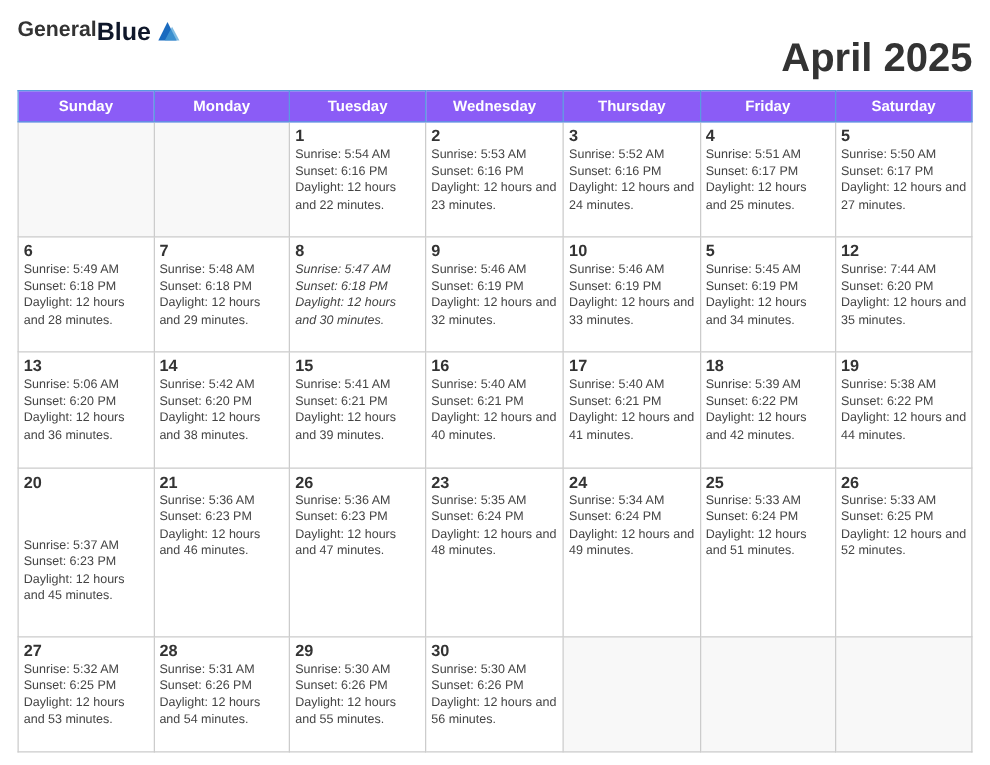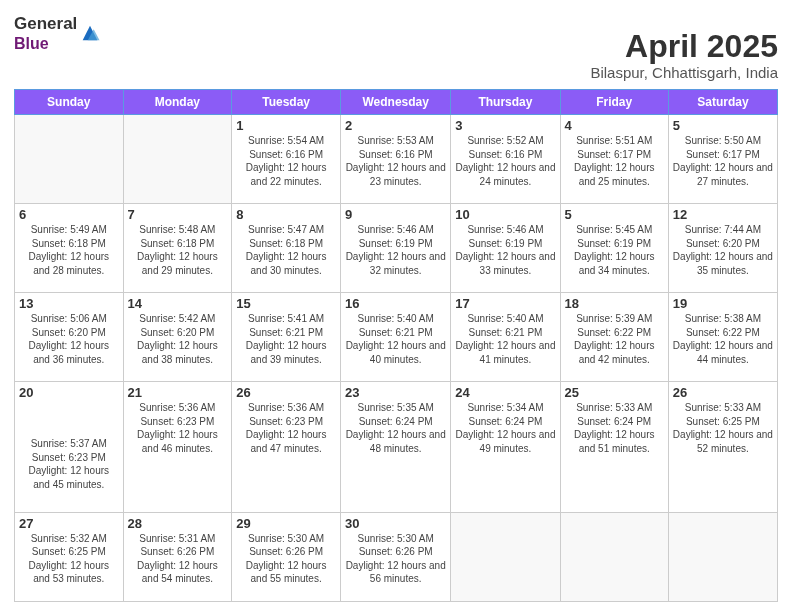--- a/index.html
+++ b/index.html
@@ -24,21 +24,21 @@
       align-items: flex-start;
       margin-bottom: 8px;
     }
     .logo {
       display: flex;
       align-items: center;
       margin-top: 4px;
     }
     .logo-text {
       display: flex;
-      flex-direction: column;
+      flex-direction: row;
       line-height: 1;
     }
     .logo-icon {
       width: 22px;
       height: 22px;
       margin-left: 2px;
       margin-top: -2px;
     }
     .title-block {
       text-align: right;
@@ -85,44 +85,42 @@
       font-size: 13px;
       font-weight: bold;
       color: #333;
       display: block;
       margin-bottom: 1px;
     }
     .cell-info {
       font-size: 10px;
       color: #444;
       line-height: 1.35;
-      text-align: center;
     }
     .calendar tbody tr:nth-child(odd) td:not(.empty) {
       background: #fff;
     }
   </style>
 </head>
 <body>
 
 <div class="page">
   <div class="header">
     <div class="logo">
       <div class="logo-text">
         <span style="font-size:17px;font-weight:bold;color:#333;line-height:1.2;">General</span>
-        <span style="font-size:16px;font-weight:bold;color:#701a75;line-height:1.2;">Blue</span>
+        <span style="font-size:20px;font-weight:bold;color:#0f172a;line-height:1.2;">Blue</span>
       </div>
       <svg class="logo-icon" viewBox="0 0 30 30" xmlns="http://www.w3.org/2000/svg">
         <polygon points="5,25 15,5 25,25" fill="#1a6bbf"></polygon>
         <polygon points="12,25 20,10 28,25" fill="#4a9fd5" opacity="0.7"></polygon>
       </svg>
     </div>
     <div class="title-block">
       <div class="main-title">April 2025</div>
-      <div class="subtitle">Bilaspur, Chhattisgarh, India</div>
     </div>
   </div>
 
   <table class="calendar">
     <thead>
       <tr id="weekday-row">
           <th>Sunday</th>
           <th>Monday</th>
           <th>Tuesday</th>
           <th>Wednesday</th>
@@ -174,21 +172,21 @@
 Daylight: 12 hours and 28 minutes.</div>
           </td>
           <td>
             <span class="cell-day">7</span>
             <div class="cell-info" style="white-space: pre-line;">Sunrise: 5:48 AM
 Sunset: 6:18 PM
 Daylight: 12 hours and 29 minutes.</div>
           </td>
           <td>
             <span class="cell-day">8</span>
-            <div class="cell-info" style="white-space: pre-line;">Sunrise: 5:47 AM
+            <div class="cell-info" style="white-space: pre-line; font-style: italic;">Sunrise: 5:47 AM
 Sunset: 6:18 PM
 Daylight: 12 hours and 30 minutes.</div>
           </td>
           <td>
             <span class="cell-day">9</span>
             <div class="cell-info" style="white-space: pre-line;">Sunrise: 5:46 AM
 Sunset: 6:19 PM
 Daylight: 12 hours and 32 minutes.</div>
           </td>
           <td>

